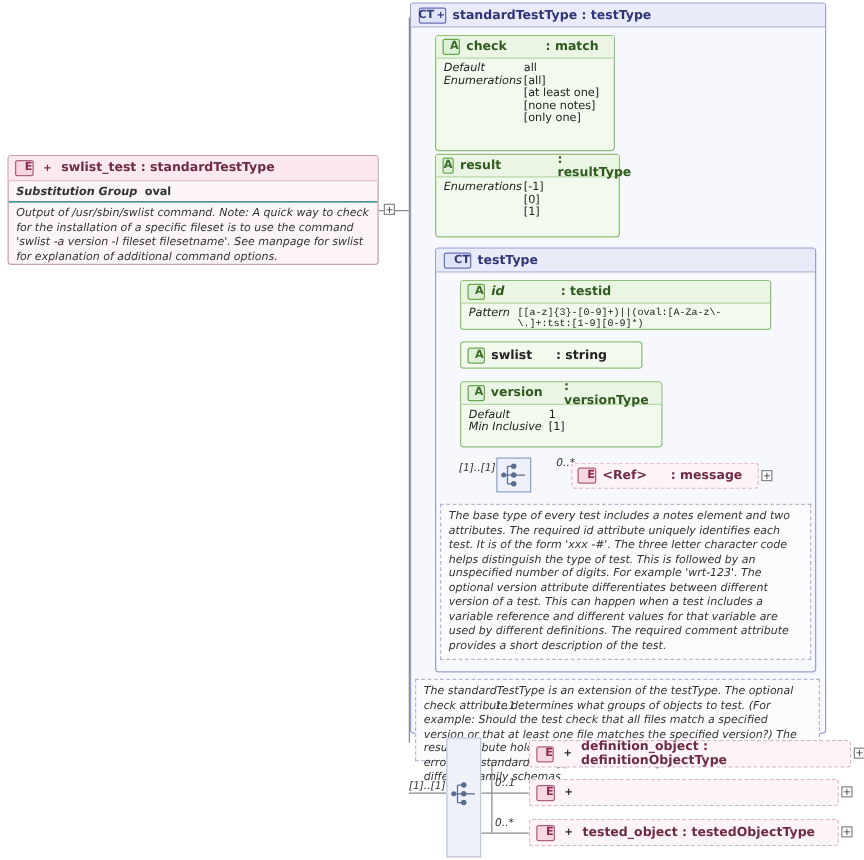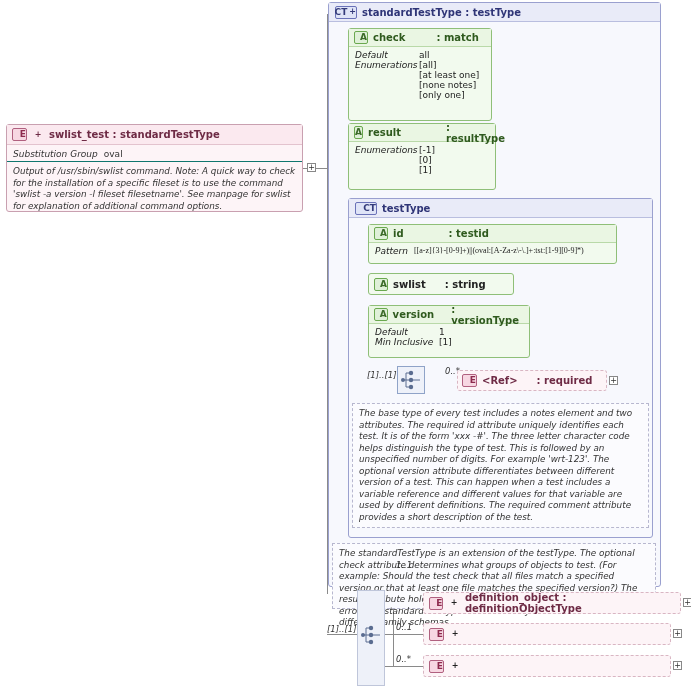--- a/index.html
+++ b/index.html
@@ -35,35 +35,35 @@
   
   .exp{
     width:9px;height:9px;border:1px solid #888;background:#fff;
     font-size:8px;line-height:7px;text-align:center;color:#333;
     box-sizing:border-box;
   }
 
   
   .el-outer{border:1px solid #c9a0b0;background:#fdf4f7;}
   .el-hdr{background:#fbe9ef;border-bottom:1px solid #e3c3ce;padding:3px 5px;font-weight:bold;color:#6e2b45;}
-  .el-body{padding:4px 6px;color:#333;}
+  .el-body{padding:4px 6px;color:#333;font-weight:bold;}
 
   
   .at-outer{border:1px solid #8fbf78;background:#f2faee;}
   .at-hdr{background:#eaf6e3;border-bottom:1px solid #b9d9a8;padding:3px 5px;font-weight:bold;color:#2f5a1e;}
   .at-body{padding:3px 6px;}
 
   
   .ct-outer{border:1px solid #9aa0cf;background:#f7f8fd;}
   .ct-hdr{background:#e9ebf8;border-bottom:1px solid #b9bedf;padding:3px 6px;font-weight:bold;color:#2f3577;}
 
   .dashed{border:1px dashed #b7b7cf;}
   .dashed-pink{border:1px dashed #d9b6c3;}
 
-  .mono{font-family:Liberation Serif, serif;font-size:9px;}
+  .mono{font-family:Liberation Mono, monospace;font-size:9px;}
   .ital{font-style:italic;}
   .small{font-size:9px;}
 
   .desc{font-style:italic;font-size:8.8px;line-height:11.5px;color:#333;padding:4px 6px;box-sizing:border-box;}
 
   
   .ln{background:#8a8a8a;position:absolute;}
   .lnh{height:1px;}
   .lnv{width:1px;}
 
@@ -181,21 +181,21 @@
       </span>
     <span>testType</span>
   </div>
 </div>
 
 <div class="abs box at-outer" style="left:368px;top:224px;width:249px;height:40px;">
   <div class="hdr at-hdr" style="height:18px;">
     <span class="badge badge-a">
         <span>A</span>
       </span>
-    <span style="font-weight:bold;">id</span>
+    <span style="font-weight:bold;font-style:italic;">id</span>
     <span style="margin-left:40px;font-weight:bold;">: testid</span>
   </div>
   <div class="at-body" style="display:flex;gap:6px;align-items:flex-start;">
     <span class="ital" style="font-size:9px;">Pattern</span>
     <span class="mono" style="font-size:8px;">[[a-z]{3}-[0-9]+)||(oval:[A-Za-z\-\.]+:tst:[1-9][0-9]*)</span>
   </div>
 </div>
 
 <div class="abs box at-outer" style="left:368px;top:273px;width:146px;height:22px;">
   <div class="hdr" style="height:20px;padding:0 5px;">
@@ -241,21 +241,21 @@
   </svg>
 </div>
 
 <div class="abs card" style="left:445px;top:366px;">0..*</div>
 <div class="abs box dashed-pink" style="left:457px;top:370px;width:150px;height:21px;background:#fdf4f7;">
   <div class="hdr" style="height:19px;padding:0 4px;">
     <span class="badge badge-e">
         <span>E</span>
       </span>
     <span style="font-weight:bold;color:#6e2b45;">&lt;Ref&gt;</span>
-    <span style="margin-left:14px;font-weight:bold;color:#6e2b45;">: required</span>
+    <span style="margin-left:14px;font-weight:bold;color:#6e2b45;">: message</span>
   </div>
 </div>
 <div class="abs exp" style="left:609px;top:376px;">+</div>
 
 <div class="abs dashed desc" style="left:352px;top:403px;width:297px;height:125px;background:#fbfbfe;">The base type of every test includes a notes element and two attributes.  The required id attribute uniquely identifies each test.  It is of the form 'xxx -#'.  The three letter character code helps distinguish the type of test.  This is followed by an unspecified number of digits.  For example 'wrt-123'.  The optional version attribute differentiates between different version of a test.  This can happen when a test includes a variable reference and different values for that variable are used by different definitions.  The required comment attribute provides a short description of the test.</div>
 
 <div class="abs dashed desc" style="left:332px;top:543px;width:324px;height:66px;background:#fbfbfe;">The standardTestType is an extension of the testType.  The optional check attribute determines what groups of objects to test.  (For example: Should the test check that all files match a specified version or that at least one file matches the specified version?)  The result attribute  holds the result of the analysis, either true, false, or error.  The standardTestType is extended by individual tests in the different family schemas.</div>
 
 <div class="abs" style="left:357px;top:590px;width:28px;height:96px;background:#eef1f9;border:1px solid #bfc6da;box-sizing:border-box;">
   <svg width="26" height="26" viewBox="0 0 26 26" style="position:absolute;left:0;top:31px;">
@@ -294,15 +294,16 @@
 </div>
 <div class="abs exp" style="left:673px;top:629px;">+</div>
 
 <div class="abs card" style="left:396px;top:654px;">0..*</div>
 <div class="abs box dashed-pink" style="left:423px;top:655px;width:248px;height:22px;background:#fdf4f7;">
   <div class="hdr" style="height:20px;padding:0 5px;">
     <span class="badge badge-e">
         <span>E</span>
       </span>
     <span class="plus">+</span>
+    <span style="font-weight:bold;color:#6e2b45;margin-left:2px;">tested_object : testedObjectType</span>
   </div>
 </div>
 <div class="abs exp" style="left:673px;top:661px;">+</div>
 
 </body></html>

